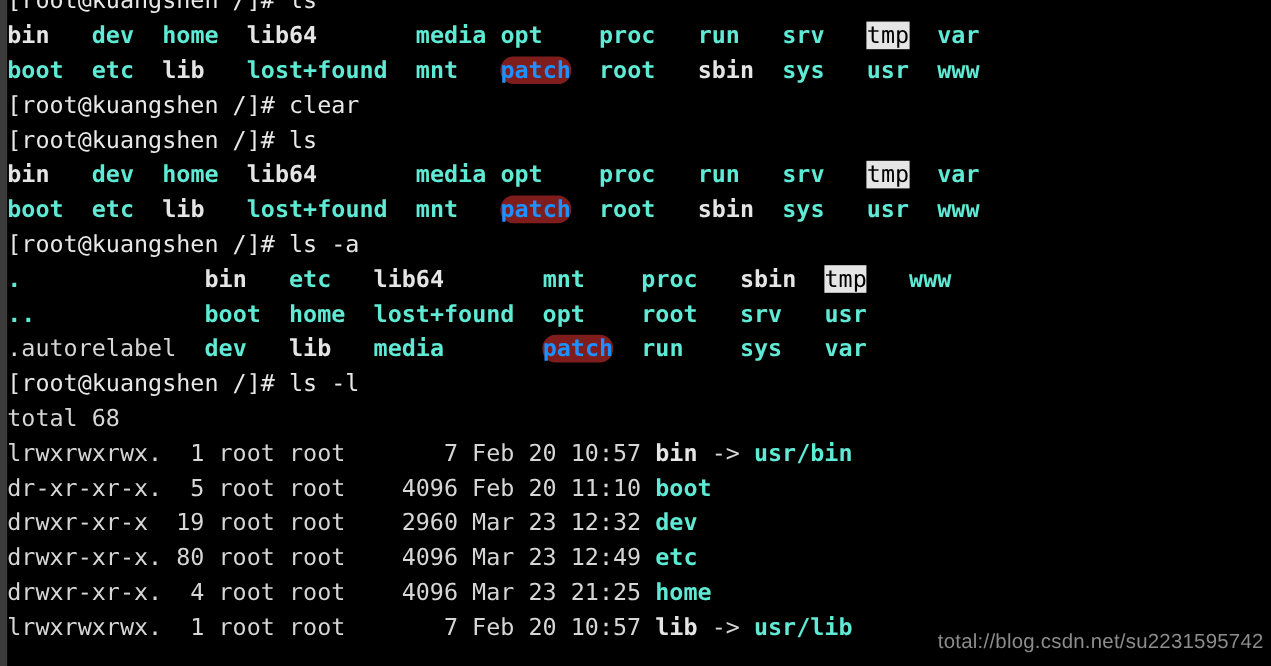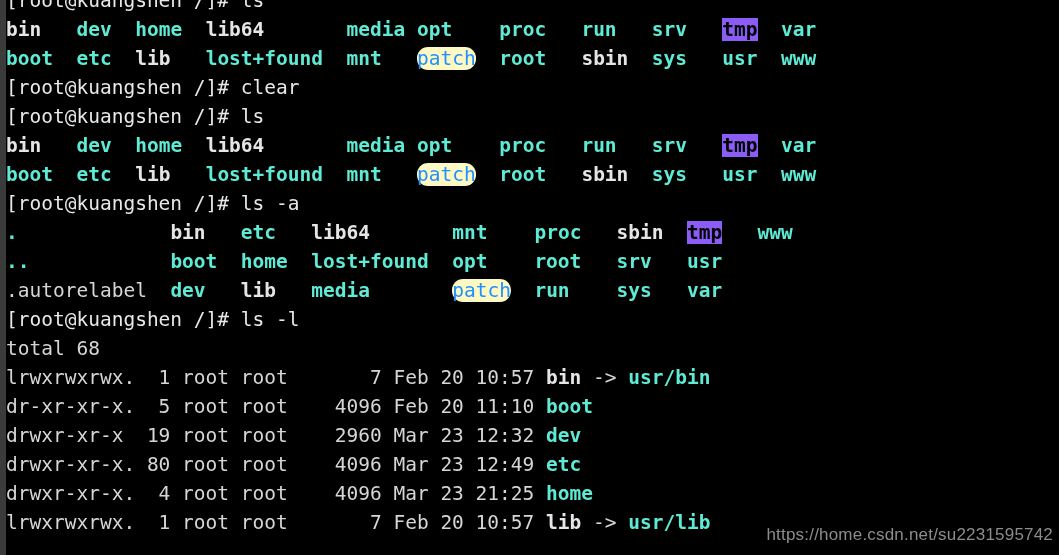--- a/index.html
+++ b/index.html
@@ -37,22 +37,22 @@
   }
   .line {
     height: 29px;
     white-space: pre;
   }
   
   .fg-default { color: #d6d6d6; }
   .fg-dir     { color: #5eead4; font-weight: bold; }
   .fg-link    { color: #e5e5e5; font-weight: bold; }
   .fg-white   { color: #e8e8e8; }
-  .bg-sticky  { background: #8b5cf6; color: #000000; font-weight: bold; }
-  .bg-otherw  { background: #fef9c3; color: #1e90ff; font-weight: normal; border-radius: 11px; }
+  .bg-sticky  { background: #e5e5e5; color: #000000; font-weight: normal; }
+  .bg-otherw  { background: #7f1d1d; color: #1e90ff; font-weight: bold; border-radius: 11px; }
 
   #watermark {
     position: absolute;
     right: 6px;
     bottom: 6px;
     color: #8c8c8c;
     font-family: "Liberation Sans", sans-serif;
     font-size: 17px;
     letter-spacing: 0.2px;
     z-index: 4;
@@ -61,14 +61,14 @@
 </style>
 </head>
 <body>
 
 <div id="terminal">
 
   <div id="scrollbar"></div>
 
   <div id="screen"><div class="line"><span class="fg-white">[root@kuangshen /]# </span><span class="fg-white">ls</span></div><div class="line"><span class="fg-link">bin</span><span class="fg-default">   </span><span class="fg-dir">dev</span><span class="fg-default">  </span><span class="fg-dir">home</span><span class="fg-default">  </span><span class="fg-link">lib64</span><span class="fg-default">       </span><span class="fg-dir">media</span><span class="fg-default"> </span><span class="fg-dir">opt</span><span class="fg-default">    </span><span class="fg-dir">proc</span><span class="fg-default">   </span><span class="fg-dir">run</span><span class="fg-default">   </span><span class="fg-dir">srv</span><span class="fg-default">   </span><span class="bg-sticky">tmp</span><span class="fg-default">  </span><span class="fg-dir">var</span></div><div class="line"><span class="fg-dir">boot</span><span class="fg-default">  </span><span class="fg-dir">etc</span><span class="fg-default">  </span><span class="fg-link">lib</span><span class="fg-default">   </span><span class="fg-dir">lost+found</span><span class="fg-default">  </span><span class="fg-dir">mnt</span><span class="fg-default">   </span><span class="bg-otherw">patch</span><span class="fg-default">  </span><span class="fg-dir">root</span><span class="fg-default">   </span><span class="fg-link">sbin</span><span class="fg-default">  </span><span class="fg-dir">sys</span><span class="fg-default">   </span><span class="fg-dir">usr</span><span class="fg-default">  </span><span class="fg-dir">www</span></div><div class="line"><span class="fg-white">[root@kuangshen /]# </span><span class="fg-white">clear</span></div><div class="line"><span class="fg-white">[root@kuangshen /]# </span><span class="fg-white">ls</span></div><div class="line"><span class="fg-link">bin</span><span class="fg-default">   </span><span class="fg-dir">dev</span><span class="fg-default">  </span><span class="fg-dir">home</span><span class="fg-default">  </span><span class="fg-link">lib64</span><span class="fg-default">       </span><span class="fg-dir">media</span><span class="fg-default"> </span><span class="fg-dir">opt</span><span class="fg-default">    </span><span class="fg-dir">proc</span><span class="fg-default">   </span><span class="fg-dir">run</span><span class="fg-default">   </span><span class="fg-dir">srv</span><span class="fg-default">   </span><span class="bg-sticky">tmp</span><span class="fg-default">  </span><span class="fg-dir">var</span></div><div class="line"><span class="fg-dir">boot</span><span class="fg-default">  </span><span class="fg-dir">etc</span><span class="fg-default">  </span><span class="fg-link">lib</span><span class="fg-default">   </span><span class="fg-dir">lost+found</span><span class="fg-default">  </span><span class="fg-dir">mnt</span><span class="fg-default">   </span><span class="bg-otherw">patch</span><span class="fg-default">  </span><span class="fg-dir">root</span><span class="fg-default">   </span><span class="fg-link">sbin</span><span class="fg-default">  </span><span class="fg-dir">sys</span><span class="fg-default">   </span><span class="fg-dir">usr</span><span class="fg-default">  </span><span class="fg-dir">www</span></div><div class="line"><span class="fg-white">[root@kuangshen /]# </span><span class="fg-white">ls -a</span></div><div class="line"><span class="fg-dir">.</span><span class="fg-default">             </span><span class="fg-link">bin</span><span class="fg-default">   </span><span class="fg-dir">etc</span><span class="fg-default">   </span><span class="fg-link">lib64</span><span class="fg-default">       </span><span class="fg-dir">mnt</span><span class="fg-default">    </span><span class="fg-dir">proc</span><span class="fg-default">   </span><span class="fg-link">sbin</span><span class="fg-default">  </span><span class="bg-sticky">tmp</span><span class="fg-default">   </span><span class="fg-dir">www</span></div><div class="line"><span class="fg-dir">..</span><span class="fg-default">            </span><span class="fg-dir">boot</span><span class="fg-default">  </span><span class="fg-dir">home</span><span class="fg-default">  </span><span class="fg-dir">lost+found</span><span class="fg-default">  </span><span class="fg-dir">opt</span><span class="fg-default">    </span><span class="fg-dir">root</span><span class="fg-default">   </span><span class="fg-dir">srv</span><span class="fg-default">   </span><span class="fg-dir">usr</span></div><div class="line"><span class="fg-default">.autorelabel</span><span class="fg-default">  </span><span class="fg-dir">dev</span><span class="fg-default">   </span><span class="fg-link">lib</span><span class="fg-default">   </span><span class="fg-dir">media</span><span class="fg-default">       </span><span class="bg-otherw">patch</span><span class="fg-default">  </span><span class="fg-dir">run</span><span class="fg-default">    </span><span class="fg-dir">sys</span><span class="fg-default">   </span><span class="fg-dir">var</span></div><div class="line"><span class="fg-white">[root@kuangshen /]# </span><span class="fg-white">ls -l</span></div><div class="line"><span class="fg-default">total 68</span></div><div class="line"><span class="fg-default">lrwxrwxrwx.  1 root root       7 Feb 20 10:57 </span><span class="fg-link">bin</span><span class="fg-default"> -&gt; </span><span class="fg-dir">usr/bin</span></div><div class="line"><span class="fg-default">dr-xr-xr-x.  5 root root    4096 Feb 20 11:10 </span><span class="fg-dir">boot</span></div><div class="line"><span class="fg-default">drwxr-xr-x  19 root root    2960 Mar 23 12:32 </span><span class="fg-dir">dev</span></div><div class="line"><span class="fg-default">drwxr-xr-x. 80 root root    4096 Mar 23 12:49 </span><span class="fg-dir">etc</span></div><div class="line"><span class="fg-default">drwxr-xr-x.  4 root root    4096 Mar 23 21:25 </span><span class="fg-dir">home</span></div><div class="line"><span class="fg-default">lrwxrwxrwx.  1 root root       7 Feb 20 10:57 </span><span class="fg-link">lib</span><span class="fg-default"> -&gt; </span><span class="fg-dir">usr/lib</span></div></div>
 
-  <div id="watermark">https://home.csdn.net/su2231595742</div>
+  <div id="watermark">total://blog.csdn.net/su2231595742</div>
 </div>
 
 </body></html>

